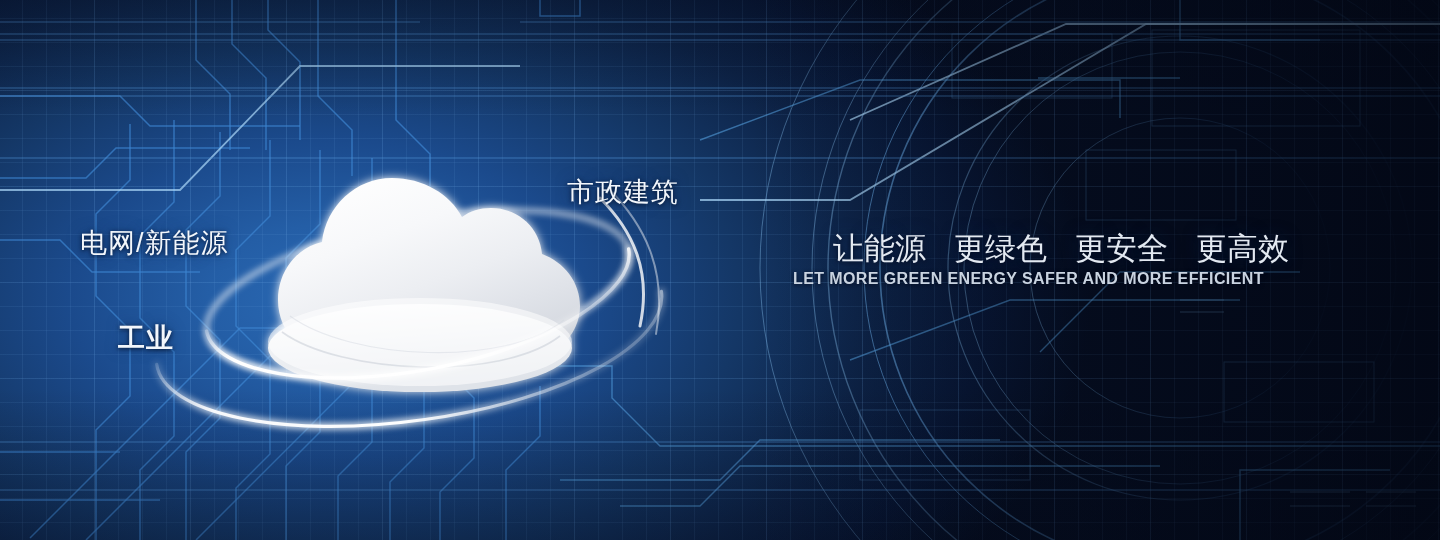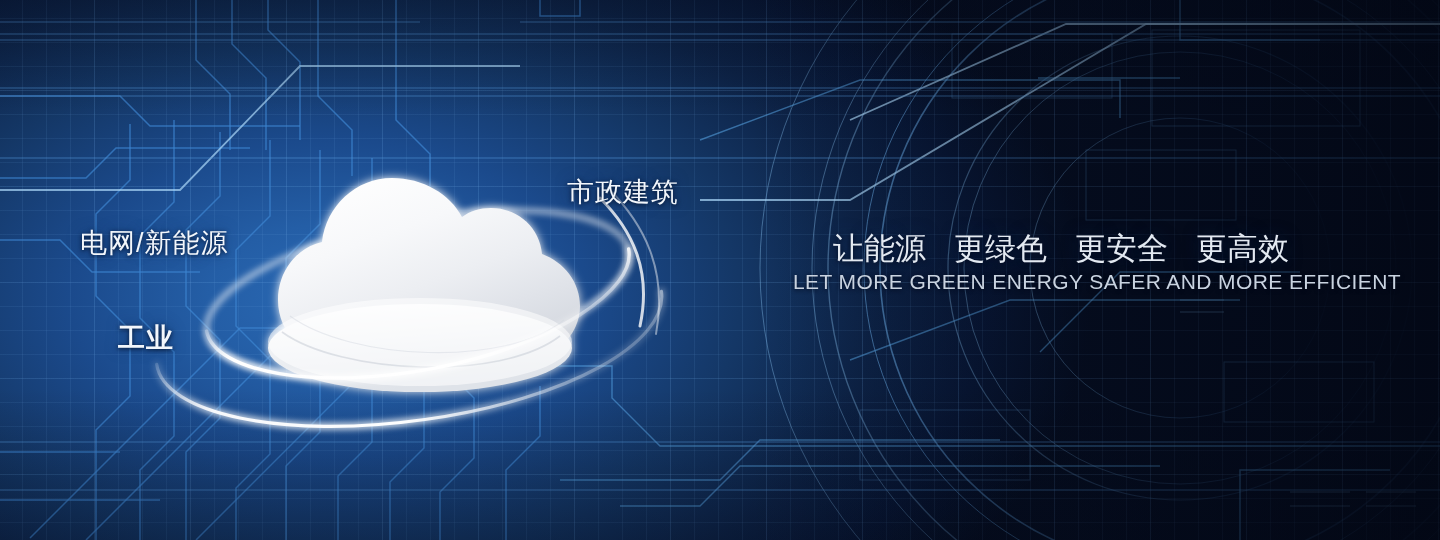--- a/index.html
+++ b/index.html
@@ -91,22 +91,22 @@
     letter-spacing:0px;
     text-shadow:0 1px 5px rgba(0,8,25,.9), 0 0 16px rgba(15,45,95,.55);
     margin-left:40px;
   }
   .tagline .seg{margin-right:28px;}
   .tagline .seg:last-child{margin-right:0;}
 
   .subtagline{
     position:absolute;
     left:793px; top:270px;
-    font-size:21px;
-    font-weight:400;
+    font-size:16px;
+    font-weight:700;
     color:#c9d3e0;
     letter-spacing:.4px;
     white-space:nowrap;
     text-shadow:0 1px 4px rgba(0,8,25,.9);
   }
 </style>
 </head>
 <body>
 
 <div class="banner">

